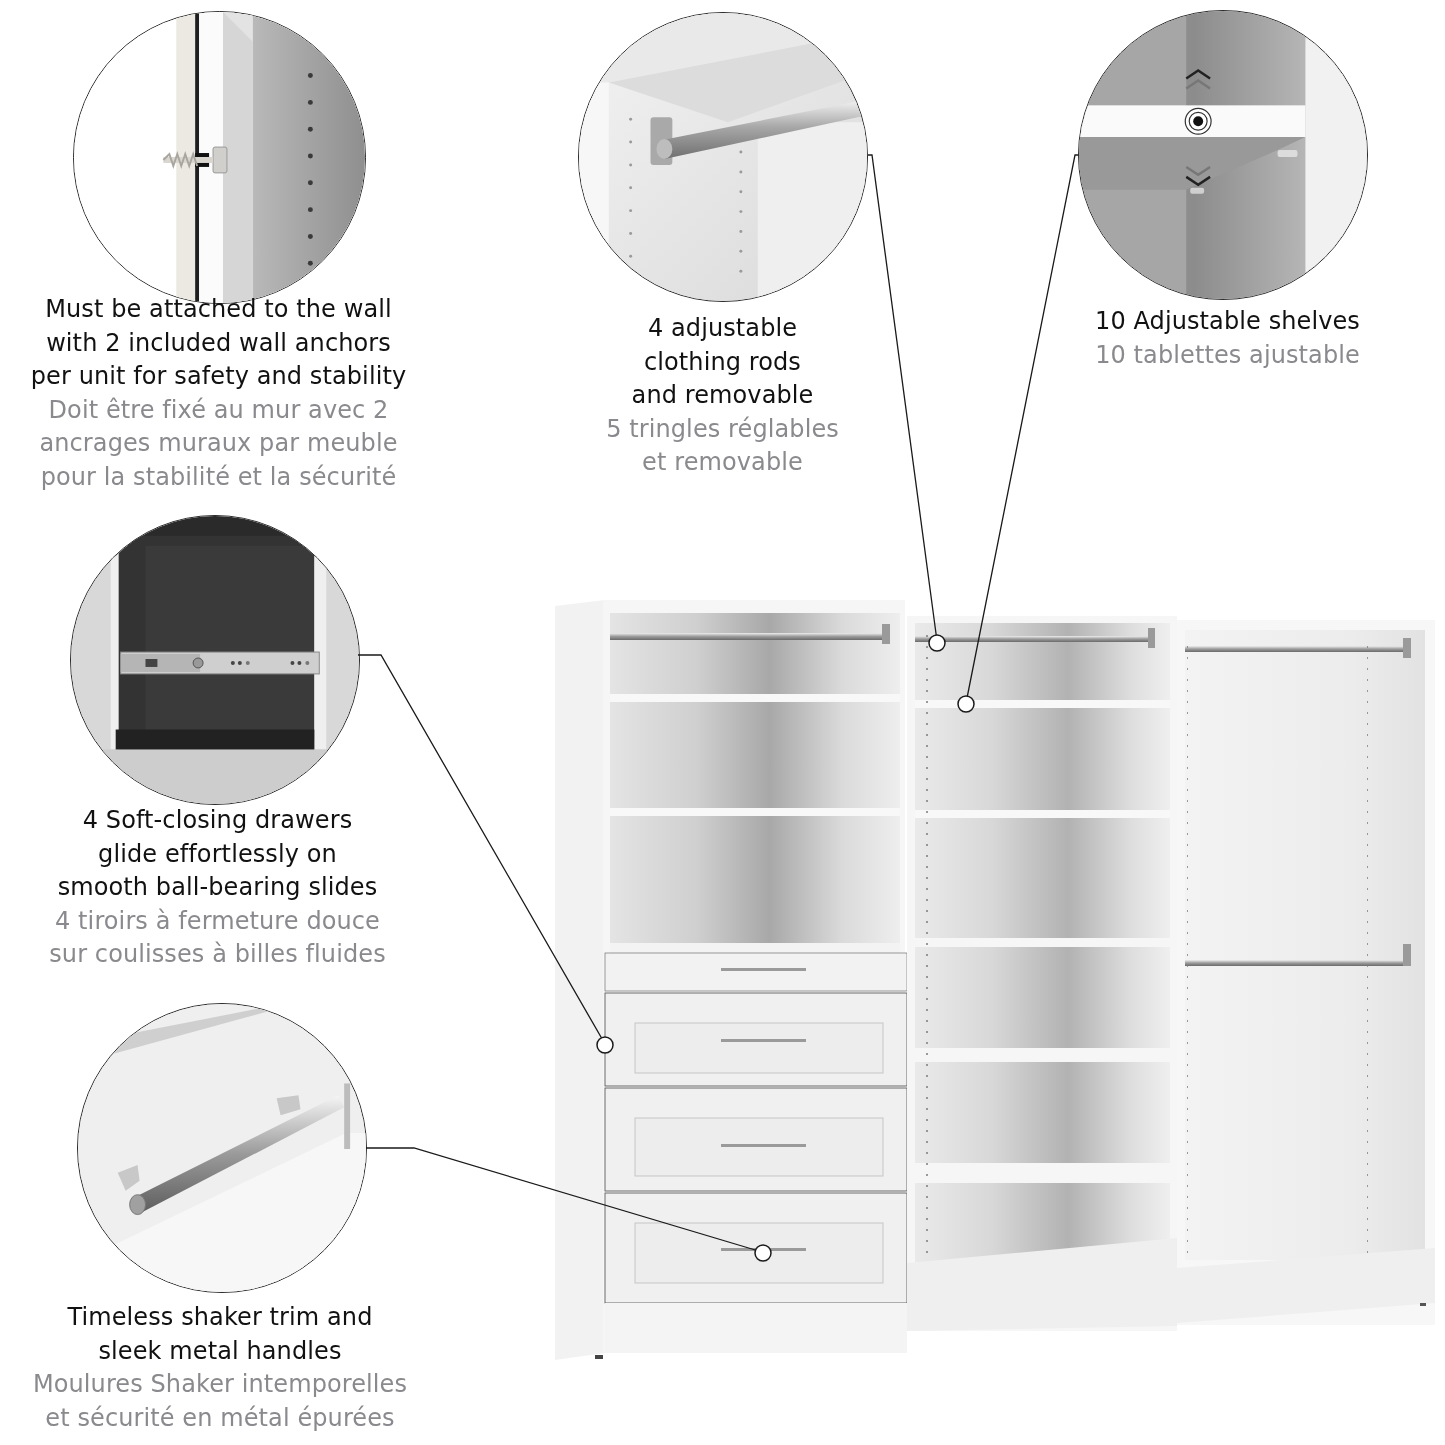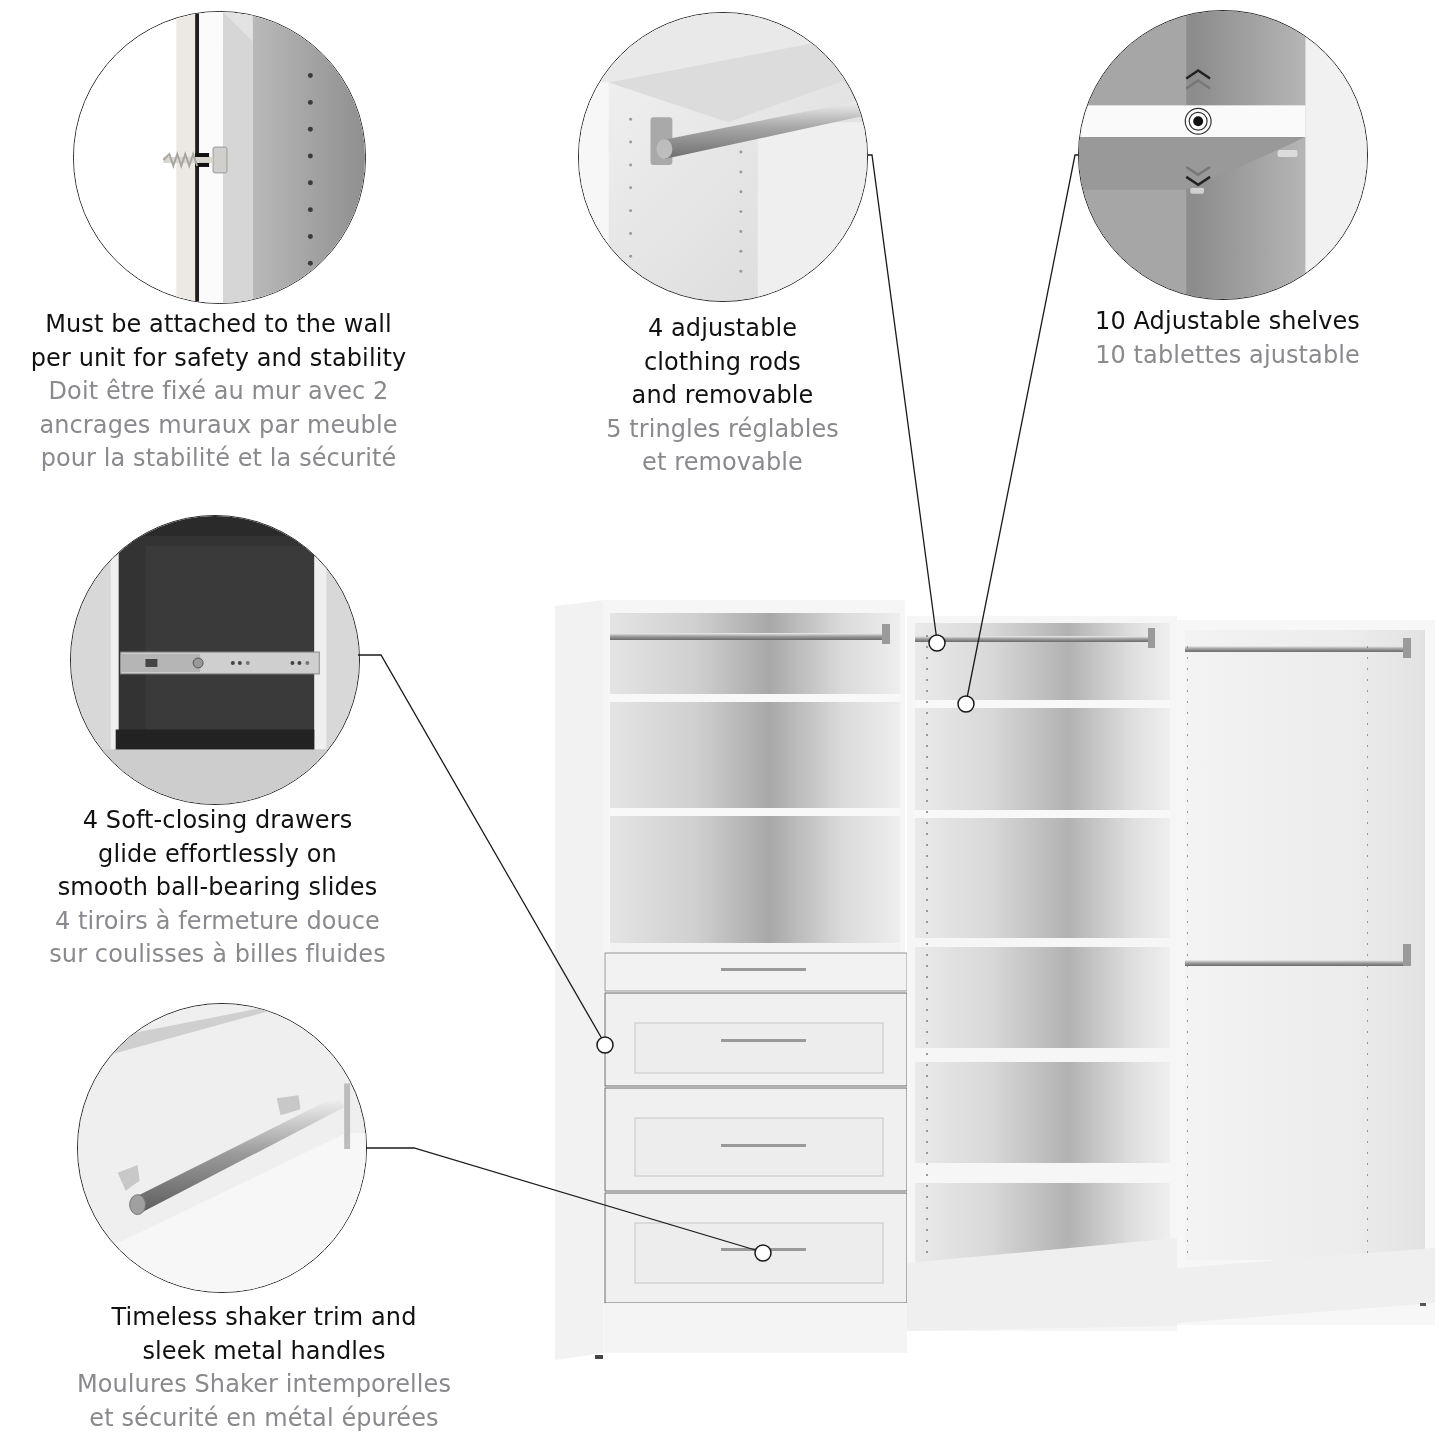--- a/index.html
+++ b/index.html
@@ -54,22 +54,23 @@
         <circle cx="238" cy="253" r="2.5"></circle>
     </g>
 
     <rect x="122" y="142" width="14" height="14" fill="#111"></rect>
     <rect x="140" y="136" width="14" height="26" rx="2" fill="#d0cfcc" stroke="#999" stroke-width="1"></rect>
     <rect x="90" y="146" width="50" height="6" fill="#d9d6d0"></rect>
     <path d="M90,149 l6,-6 l4,12 l4,-12 l4,12 l4,-12 l4,12 l4,-12 l4,12" stroke="#a9a6a0" stroke-width="2" fill="none"></path>
   </svg>
 </div>
 
-<div class="caption" style="left:0px; top:308px; width:425px;padding-left:12px;">
+<div class="caption" style="left:0px; top:293px; width:425px;padding-left:12px;">
   <span class="en">Must be attached to the wall</span>
+  <span class="en">with 2 included wall anchors</span>
   <span class="en">per unit for safety and stability</span>
   <span class="fr">Doit être fixé au mur avec 2</span>
   <span class="fr">ancrages muraux par meuble</span>
   <span class="fr">pour la stabilité et la sécurité</span>
 </div>
 
 <div class="detail-circle" style="left:578px; top:12px; width:290px; height:290px;">
   <svg viewBox="0 0 290 290">
     <defs>
       <linearGradient id="rodGrad" x1="0" x2="0" y1="0" y2="1">
@@ -198,21 +199,21 @@
     <polygon points="0,40 180,5 200,5 0,60" fill="#cfcfcf"></polygon>
     <polygon points="0,260 270,130 290,130 290,290 0,290" fill="#f7f7f7"></polygon>
     <rect x="268" y="80" width="6" height="66" fill="#bcbcbc"></rect>
     <path d="M40,170 L60,162 L62,178 L48,188 Z" fill="#c8c8c8"></path>
     <path d="M200,95 L222,92 L224,106 L204,112 Z" fill="#c8c8c8"></path>
     <polygon points="56,195 262,92 268,104 64,210" fill="url(#handleGrad)"></polygon>
     <ellipse cx="60" cy="202" rx="8" ry="10" fill="#a0a0a0" stroke="#777"></ellipse>
   </svg>
 </div>
 
-<div class="caption" style="left:0px; top:1301px; width:440px;margin-left:44px;">
+<div class="caption" style="left:0px; top:1301px; width:440px;">
   <span class="en">Timeless shaker trim and</span>
   <span class="en">sleek metal handles</span>
   <span class="fr">Moulures Shaker intemporelles</span>
   <span class="fr">et sécurité en métal épurées</span>
 </div>
 
 <div class="closet">
   <svg viewBox="0 0 880 770">
     <defs>
       <linearGradient id="bayL" x1="0" x2="1" y1="0" y2="0">

